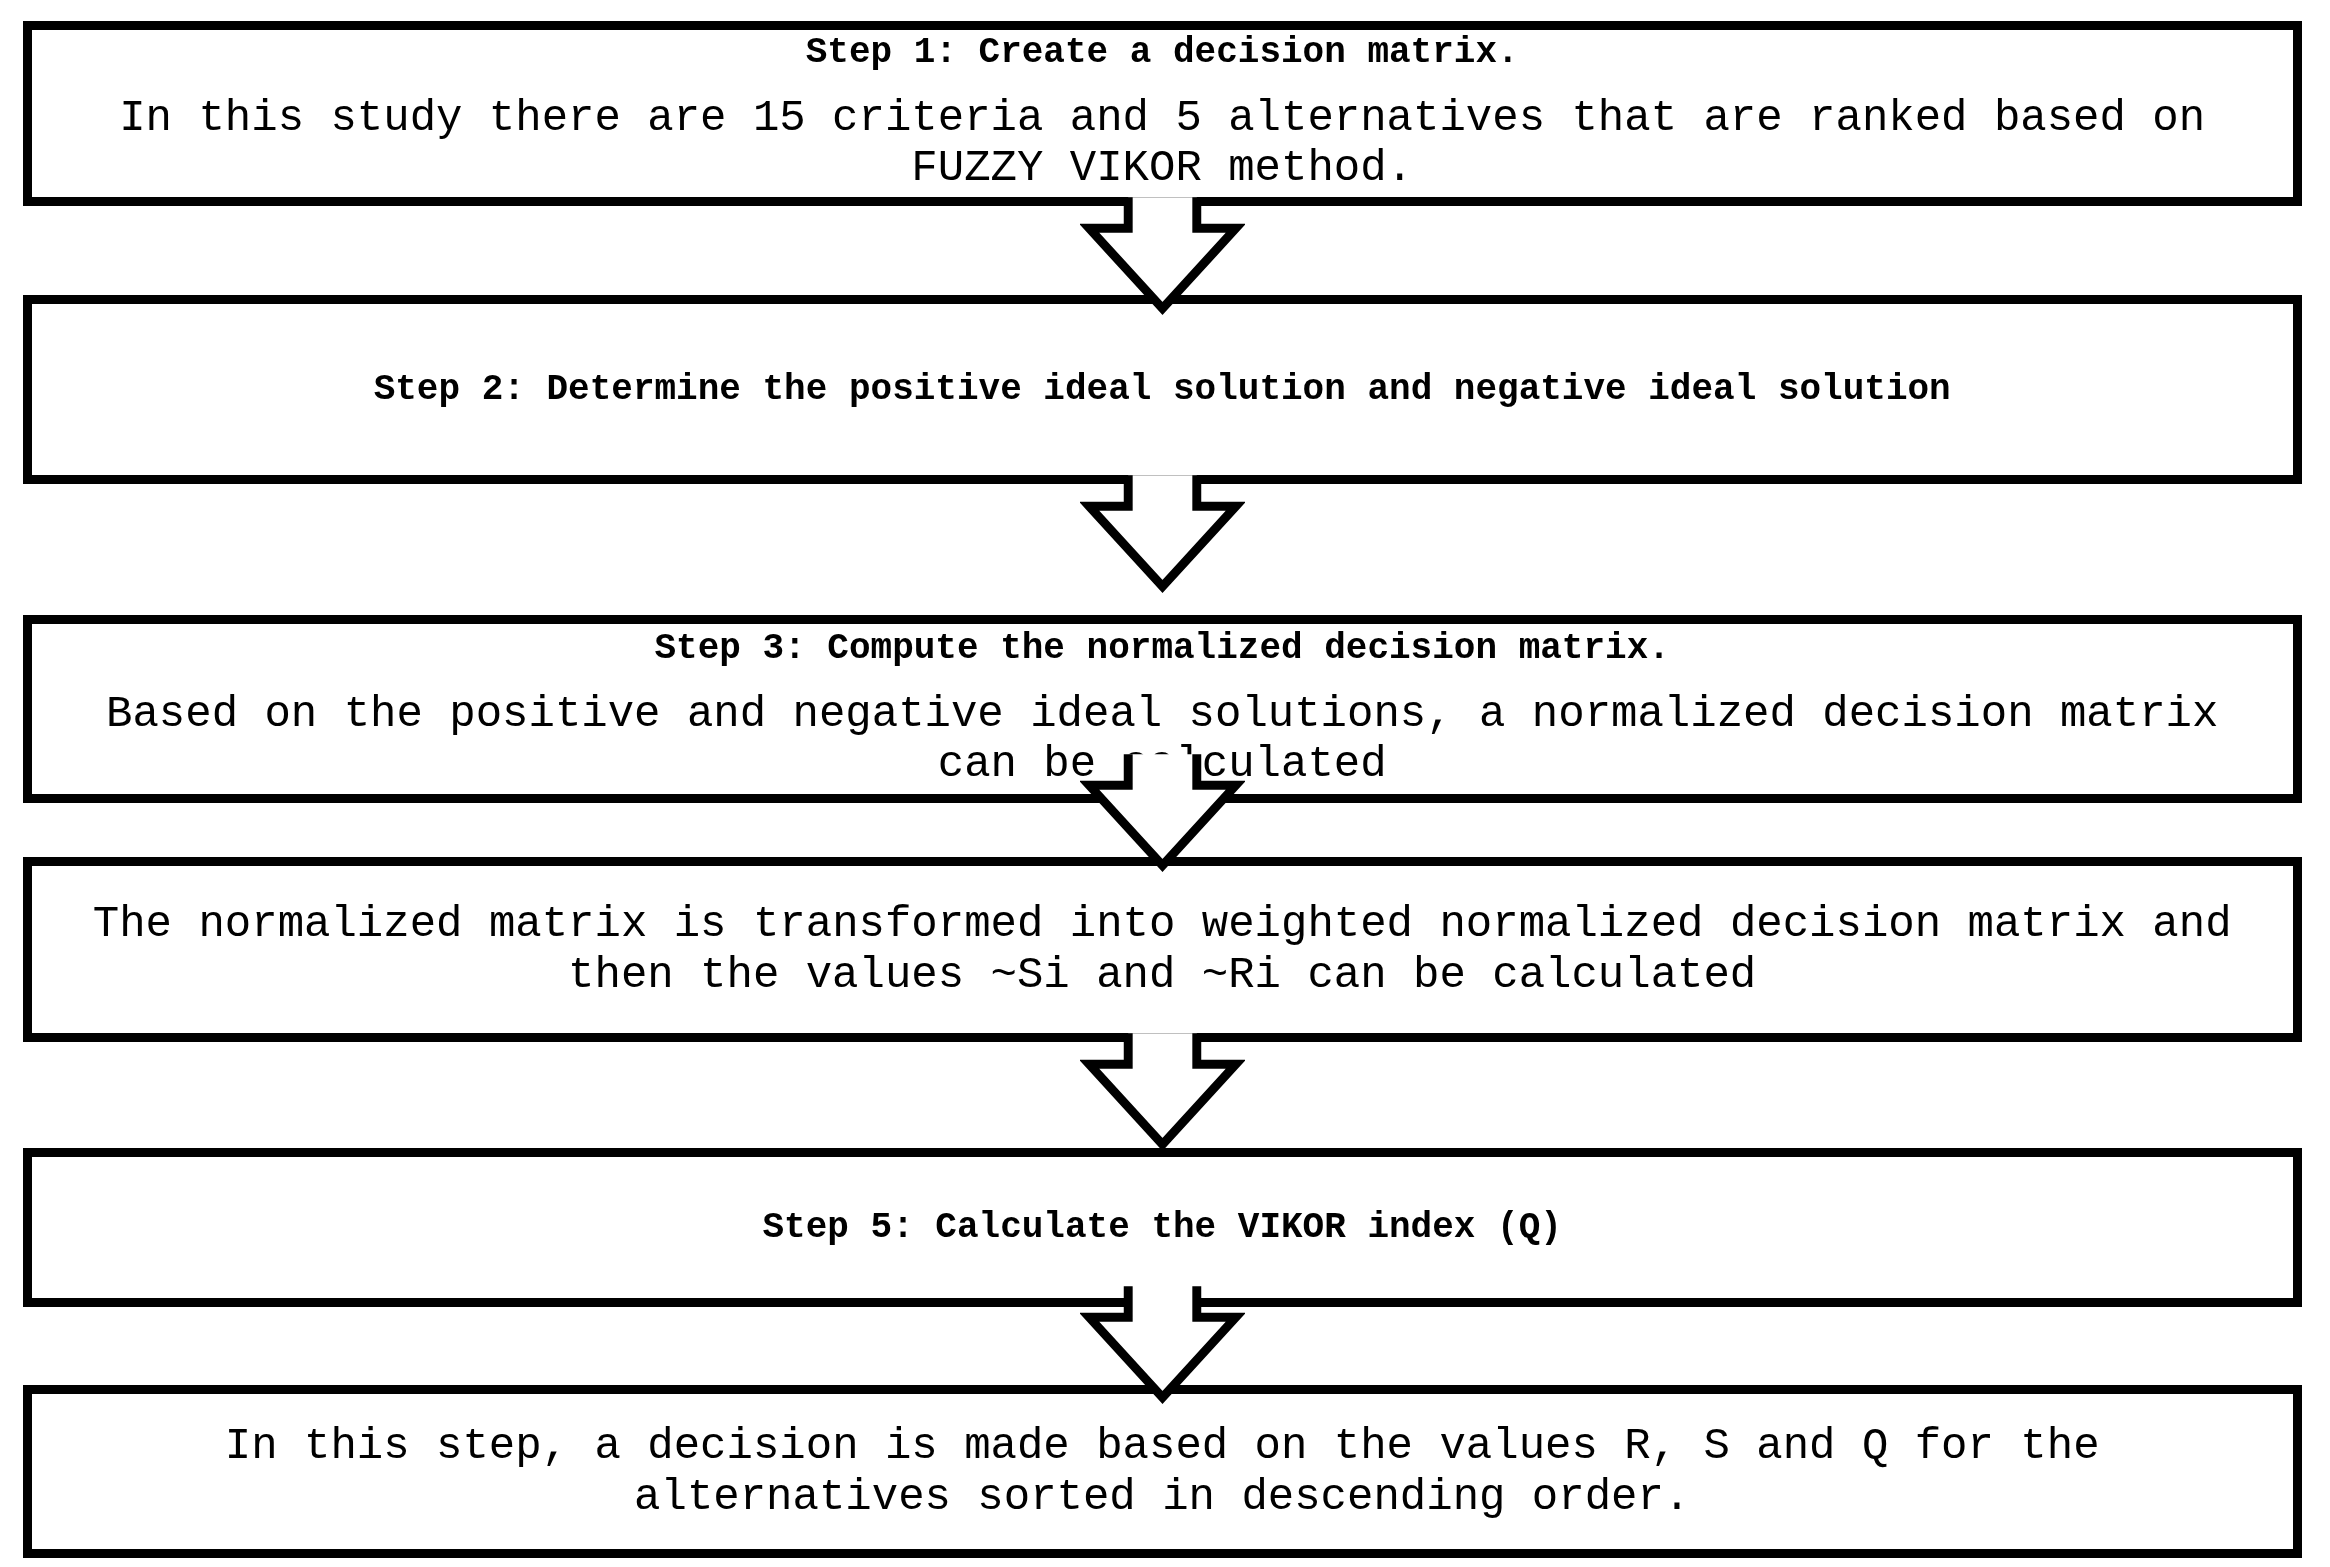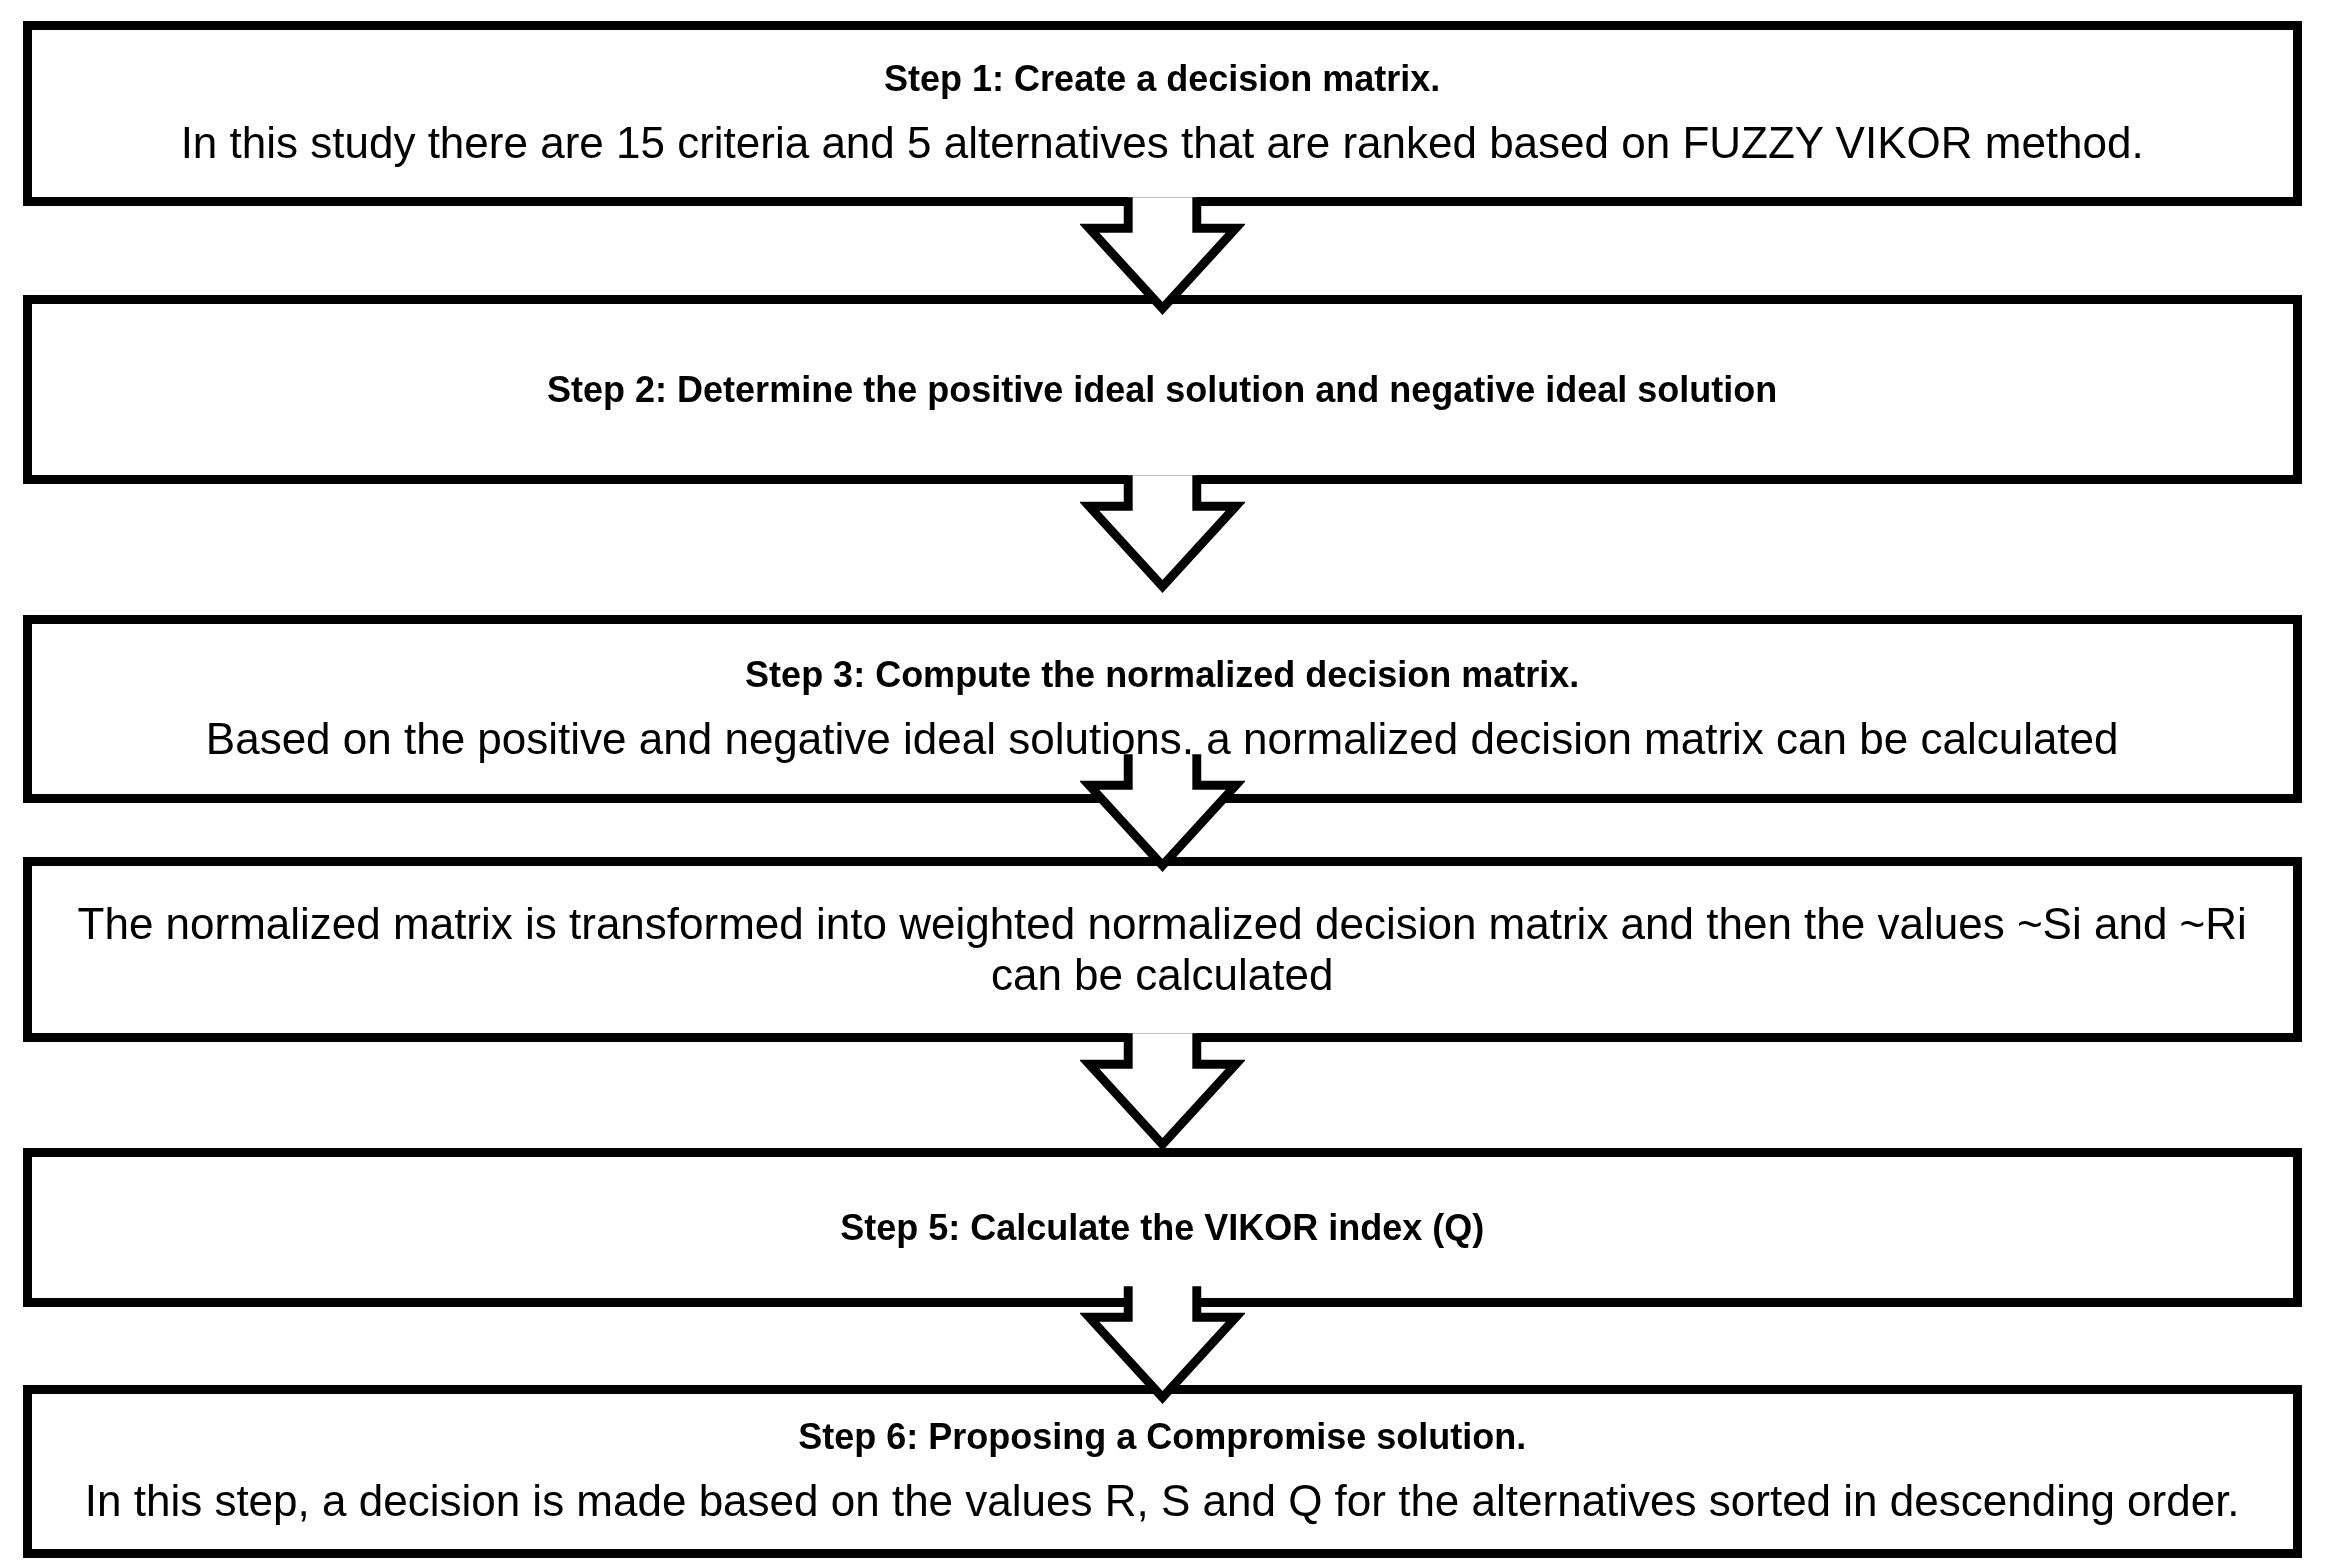--- a/index.html
+++ b/index.html
@@ -5,21 +5,21 @@
   html, body {
     margin: 0;
     padding: 0;
     background: #ffffff;
   }
   #canvas {
     position: relative;
     width: 2330px;
     height: 1567px;
     background: #ffffff;
-    font-family: Liberation Sans, sans-serif;
+    font-family: Liberation Mono, monospace;
     color: #000000;
     overflow: hidden;
   }
   .step-box {
     position: absolute;
     left: 22.7px;
     width: 2279px;
     box-sizing: border-box;
     border: 9px solid #000000;
     background: #ffffff;
@@ -103,18 +103,17 @@
 
   <div class="step-box box5">
     <div class="step-title">Step 5: Calculate the VIKOR index (Q)</div>
   </div>
 
   <svg class="flow-arrow arr5" viewBox="0 0 240 175" xmlns="http://www.w3.org/2000/svg">
     <path d="M 70,2 L 70,47 L 13,47 L 120,164 L 227,47 L 170,47 L 170,2" fill="#ffffff" stroke="#000000" stroke-width="13" stroke-linejoin="miter" stroke-miterlimit="10"></path>
   </svg>
 
   <div class="step-box box6">
-    <div class="step-title">Step 6: Proposing a Compromise solution.</div>
     <div class="step-body">In this step, a decision is made based on the values R, S and Q for the alternatives sorted in descending order.</div>
   </div>
 
 </div>
 
 
 </body></html>

